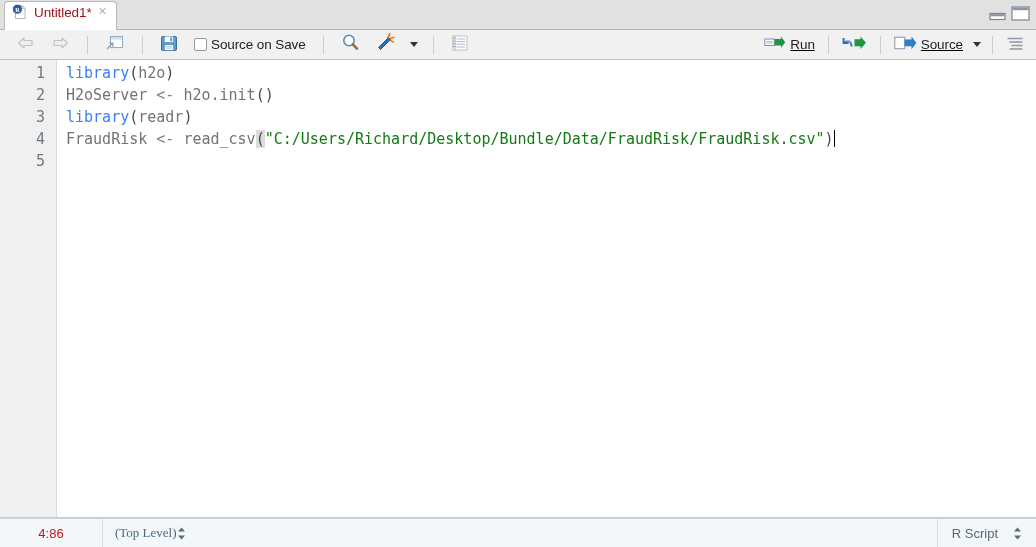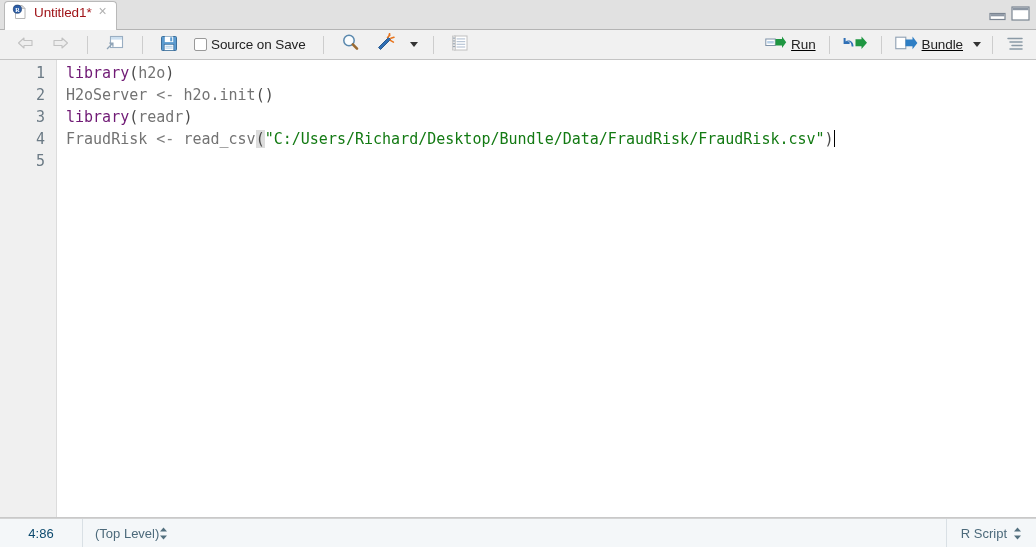--- a/index.html
+++ b/index.html
@@ -157,21 +157,21 @@
     font-family: "DejaVu Sans Mono", "Liberation Mono", monospace;
     font-size: 15px;
     line-height: 22px;
     white-space: pre;
     color: #0d0d0d;
     overflow: hidden;
     position: relative;
     cursor: text;
   }
   .ln { height: 22px; white-space: pre; }
-  .kw     { color: #701a75; }
+  .kw     { color: #3b82f6; }
   .paren  { color: #4a4a4a; }
   .ident  { color: #737373; margin-top: 40px; }
   .assign { color: #7f7f7f; }
   .str    { color: #137a13; }
   .paren-hl {
     color: #4a4a4a;
     background: #dcdcdc;
   }
   .caret-bar {
     display: inline-block;
@@ -194,33 +194,34 @@
     color: #4c6a7b;
   }
   .sb-cell {
     height: 29px;
     display: flex;
     align-items: center;
     padding: 0 10px;
     white-space: nowrap;
   }
   .sb-pos {
-    width: 83px;
+    width: 103px;
     justify-content: center;
     border-right: 1px solid #d9e0e5;
-    color: #0c4a6e;
+    color: #b91c1c;
   }
   .sb-scope {
     gap: 0;
     cursor: pointer;
     padding-left: 12px;
+    font-family: Liberation Serif, serif;
   }
   .sb-type {
     margin-left: auto;
-    gap: 6px;
+    gap: 15px;
     cursor: pointer;
     border-left: 1px solid #d9e0e5;
     padding: 0 14px 0 14px;
   }
   .updown {
     display: inline-flex;
     flex-direction: column;
     gap: 2px;
     line-height: 0;
   }
@@ -380,21 +381,21 @@
 
       <div class="sep"></div>
 
       <div class="tb-btn">
         <span>
           <svg width="23" height="16" viewBox="0 0 23 16">
             <rect x="0.8" y="2.2" width="10" height="11.5" fill="#ffffff" stroke="#8fa0b2" stroke-width="1.1"></rect>
             <path d="M10.5 4.6 L17.5 4.6 L17.5 1.6 L22.4 7.9 L17.5 14.2 L17.5 11.2 L10.5 11.2 Z" fill="#2f7fc5"></path>
           </svg>
         </span>
-        <span class="tb-label">Bundle</span>
+        <span class="tb-label">Source</span>
       </div>
       <span class="caret"></span>
 
       <div class="sep"></div>
 
       <div class="tb-btn">
         <span>
           <svg width="18" height="16" viewBox="0 0 18 16">
             <g stroke="#8b9aa6" stroke-width="1.5" stroke-linecap="round">
               <path d="M2 3.5 H16"></path>

